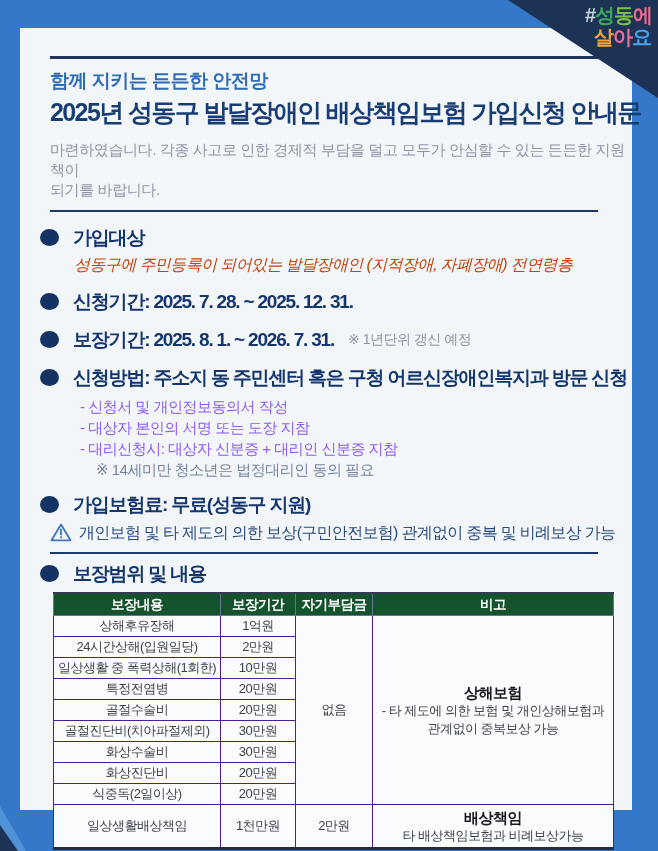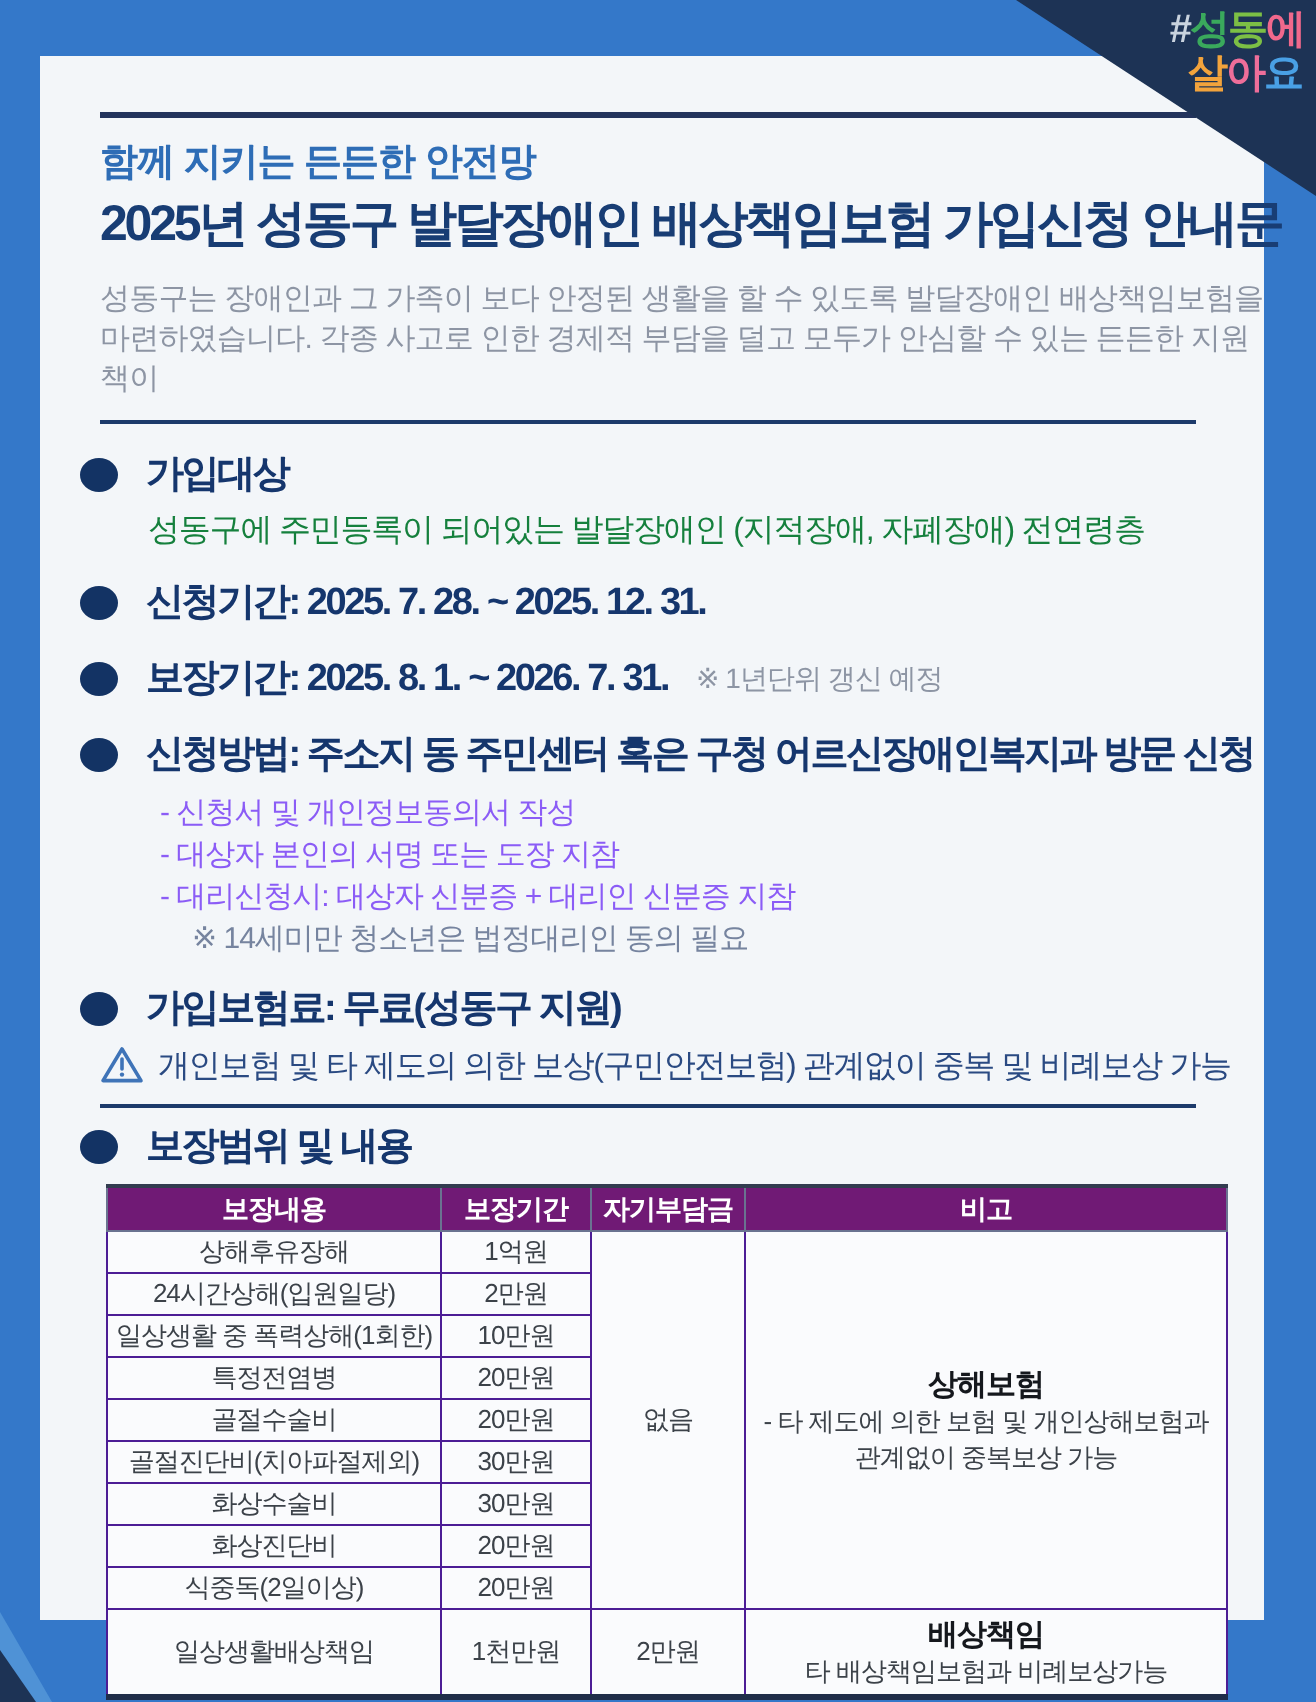--- a/index.html
+++ b/index.html
@@ -37,39 +37,39 @@
   .bullet{
     display:inline-block;width:19px;height:17px;border-radius:50%;
     background:#133364;margin-right:14px;flex:0 0 auto;
   }
   .head-text{
     font-size:19px;font-weight:bold;color:#15366d;letter-spacing:-1.2px;white-space:nowrap;
   }
   .head-note{font-size:14px;font-weight:normal;color:#8d95a4;margin-left:14px;letter-spacing:-0.5px;}
   .sec-body{
     margin-top:5px;margin-left:36px;
-    font-size:16px;color:#15803d;letter-spacing:-0.6px;
+    font-size:16px;color:#c2410c;letter-spacing:-0.6px;font-style:italic;
   }
   .mt13{margin-top:13px;} .mt12{margin-top:12px;} .mt9{margin-top:13px;} .mt8{margin-top:8px;} .mt7{margin-top:7px;}
   .sub-items{margin-top:6px;margin-left:42px;font-size:15px;color:#8b5cf6;letter-spacing:-0.5px;}
   .sub-items div{line-height:21px;}
   .sub-note{margin-left:58px;font-size:15px;color:#76849f;line-height:21px;letter-spacing:-0.5px;}
   .warning{
     display:flex;align-items:flex-start;margin-top:6px;margin-left:12px;
     font-size:16px;color:#2a4a82;letter-spacing:-0.7px;white-space:nowrap;
   }
   .warning svg{margin-right:7px;flex:0 0 auto;}
   table.cov{
     margin-top:6px;margin-left:15px;width:560px;
     border-collapse:collapse;table-layout:fixed;
     border:1px solid #8f959e;border-top:2px solid #323c50;border-bottom:3px solid #1f2d49;
     background:#fafbfd;
   }
   table.cov th{
-    background:#701a75;color:#ffffff;font-size:13.5px;font-weight:bold;
+    background:#14532d;color:#ffffff;font-size:13.5px;font-weight:bold;
     height:21px;padding:0 2px;border:1px solid #6a7390;letter-spacing:-0.5px;
   }
   table.cov td{
     border:1px solid #4c1d95;text-align:center;vertical-align:middle;
     font-size:13px;color:#3c4249;height:20px;padding:0 3px;letter-spacing:-0.5px;
   }
   td.note-cell{padding:2px 6px;}
   .note-title{font-size:15px;font-weight:bold;color:#15181d;line-height:19px;}
   .note-desc{font-size:13px;color:#3c4249;line-height:18px;}
   tr.liab td{height:42px;}
@@ -99,22 +99,22 @@
 <div class="page">
 
   <div class="card">
     <div class="card-inner">
       <div class="topline"></div>
 
       <div class="tagline">함께 지키는 든든한 안전망</div>
       <div class="title">2025년 성동구 발달장애인 배상책임보험 가입신청 안내문</div>
 
       <div class="intro">
-        <div>성동구는 장애인과 그 가족이 보다 안정된 생활을 할 수 있도록 발달장애인 배상책임보험을</div>
         <div>마련하였습니다. 각종 사고로 인한 경제적 부담을 덜고 모두가 안심할 수 있는 든든한 지원책이</div>
+        <div>되기를 바랍니다.</div>
       </div>
 
       <div class="sep"></div>
 
       <div class="section-head mt9">
         <span class="bullet"></span>
         <span class="head-text">가입대상</span>
       </div>
       <div class="sec-body">성동구에 주민등록이 되어있는 발달장애인 (지적장애, 자폐장애) 전연령층</div>
 

